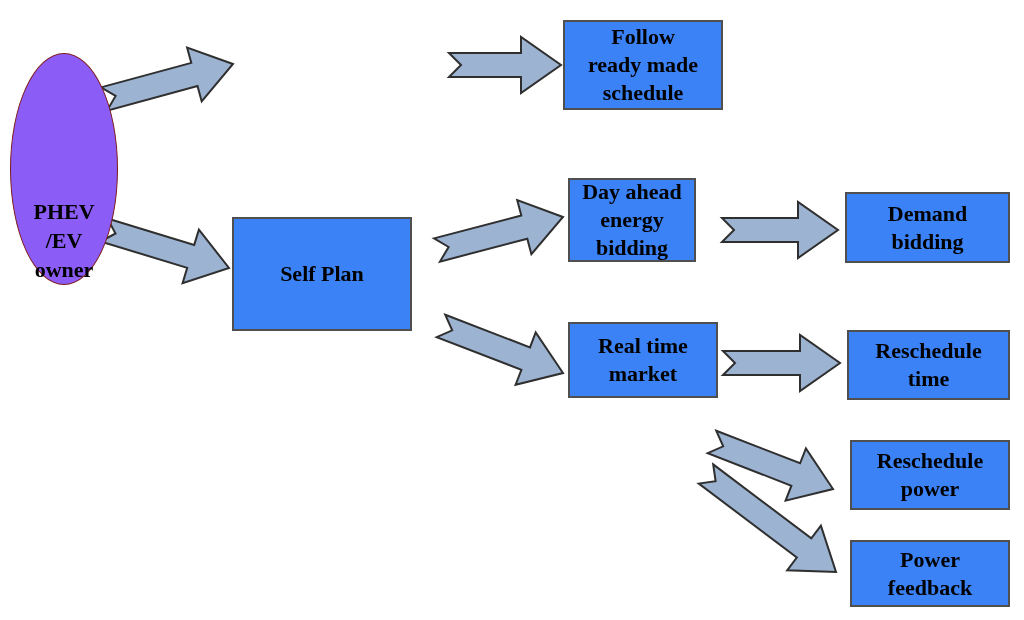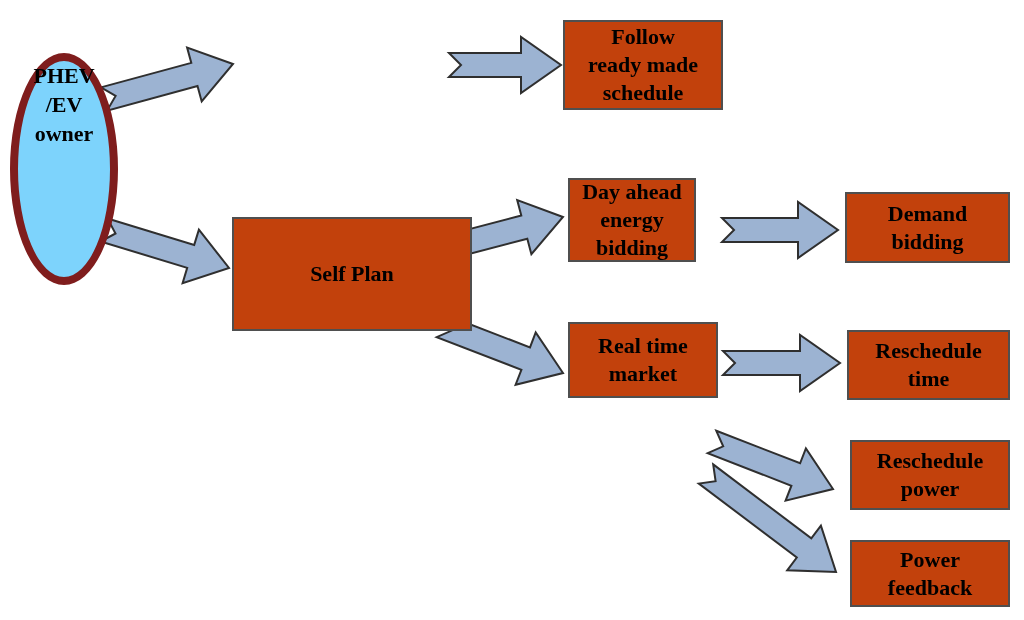--- a/index.html
+++ b/index.html
@@ -2,37 +2,37 @@
 <html><head>
 <meta charset="utf-8">
 <style>
   html,body { margin:0; padding:0; background:#ffffff; }
   .stage {
     position:relative; width:1024px; height:620px; background:#ffffff;
     font-family:"Liberation Serif","DejaVu Serif",serif; overflow:hidden;
   }
   #arrow-layer { position:absolute; left:0; top:0; width:1024px; height:620px; }
   .node {
-    position:absolute; background:#c2410c; border:2px solid #4f4f4f;
+    position:absolute; background:#3b82f6; border:2px solid #4f4f4f;
     display:flex; flex-direction:column; align-items:center; justify-content:center;
     text-align:center; font-weight:700; font-size:22px; line-height:28px; color:#000;
     box-sizing:border-box;
   }
   .node span { display:block; white-space:nowrap; }
   .ellipse {
     position:absolute; left:10px; top:53px; width:108px; height:232px;
-    border:8px solid #7f1d1d; border-radius:50%; background:#7dd3fc;
-    display:flex; flex-direction:column; align-items:center; justify-content:flex-start;
+    border:1px solid #7f1d1d; border-radius:50%; background:#8b5cf6;
+    display:flex; flex-direction:column; align-items:center; justify-content:flex-end;
     text-align:center; font-weight:700; font-size:22px; line-height:29px; color:#000;
     box-sizing:border-box; z-index:2;
   }
   
   .b-csp       { left:236px; top:9px;   width:202px; height:110px; }
   .b-follow    { left:563px; top:20px;  width:160px; height:90px;  }
-  .b-selfplan  { left:232px; top:217px; width:240px; height:114px; }
+  .b-selfplan  { left:232px; top:217px; width:180px; height:114px; }
   .b-dayahead  { left:568px; top:178px; width:128px; height:84px;  }
   .b-demand    { left:845px; top:192px; width:165px; height:71px;  }
   .b-realtime  { left:568px; top:322px; width:150px; height:76px;  }
   .b-rtime     { left:847px; top:330px; width:163px; height:70px;  }
   .b-rpower    { left:850px; top:440px; width:160px; height:70px;  }
   .b-pfeedback { left:850px; top:540px; width:160px; height:67px;  }
 </style>
 </head>
 <body>
 

